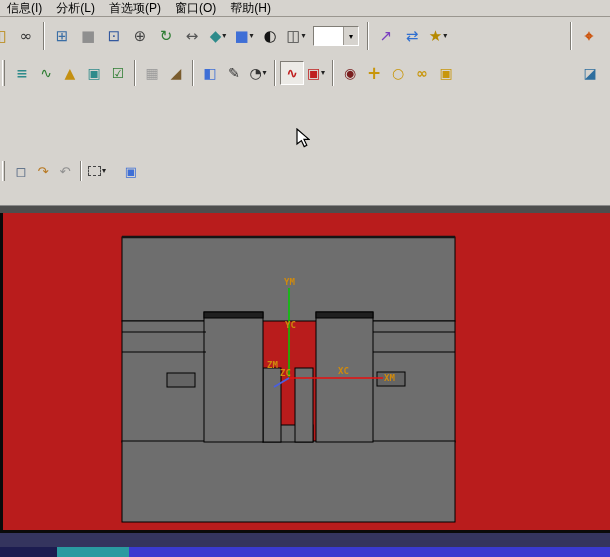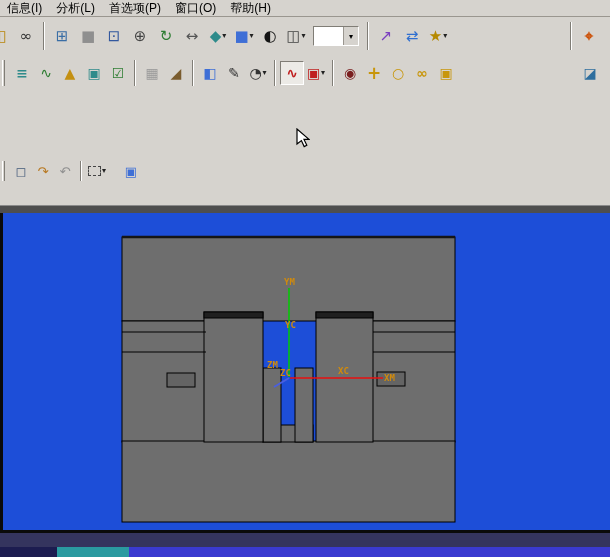--- a/index.html
+++ b/index.html
@@ -33,21 +33,21 @@
            display:flex; align-items:center; margin:0 4px; }
   .combo .cval { flex:1; font-size:11px; padding-left:3px; height:100%; }
   .combo .cbtn { width:15px; height:100%; background:#d6d3ce; border-left:1px solid #9a968f;
                  display:flex; align-items:center; justify-content:center; font-size:8px; }
   .dashedbox { width:13px; height:10px; border:1px dashed #444; }
   
   .filler  { height:66px; background:#d6d3ce; }
   .filler2 { height:20px; background:#d6d3ce; }
   .darksep { height:8px; background:#4e4e4e; border-top:1px solid #8a8a8a; }
   
-  .viewport { height:317px; background:#1d4ed8; position:relative;
+  .viewport { height:317px; background:#b91c1c; position:relative;
               border-left:3px solid #0a0a0a; }
   .vsvg { display:block; width:607px; height:317px; }
   
   .status-line { height:3px; background:#0a0a0a; }
   .status-main { height:14px; background:#34345e; }
   .status-strip { height:10px; display:flex; }
   .ss1 { width:57px; background:#1c1c50; }
   .ss2 { width:72px; background:#2a9aa0; }
   .ss3 { flex:1; background:#3a3ad0; }
   

